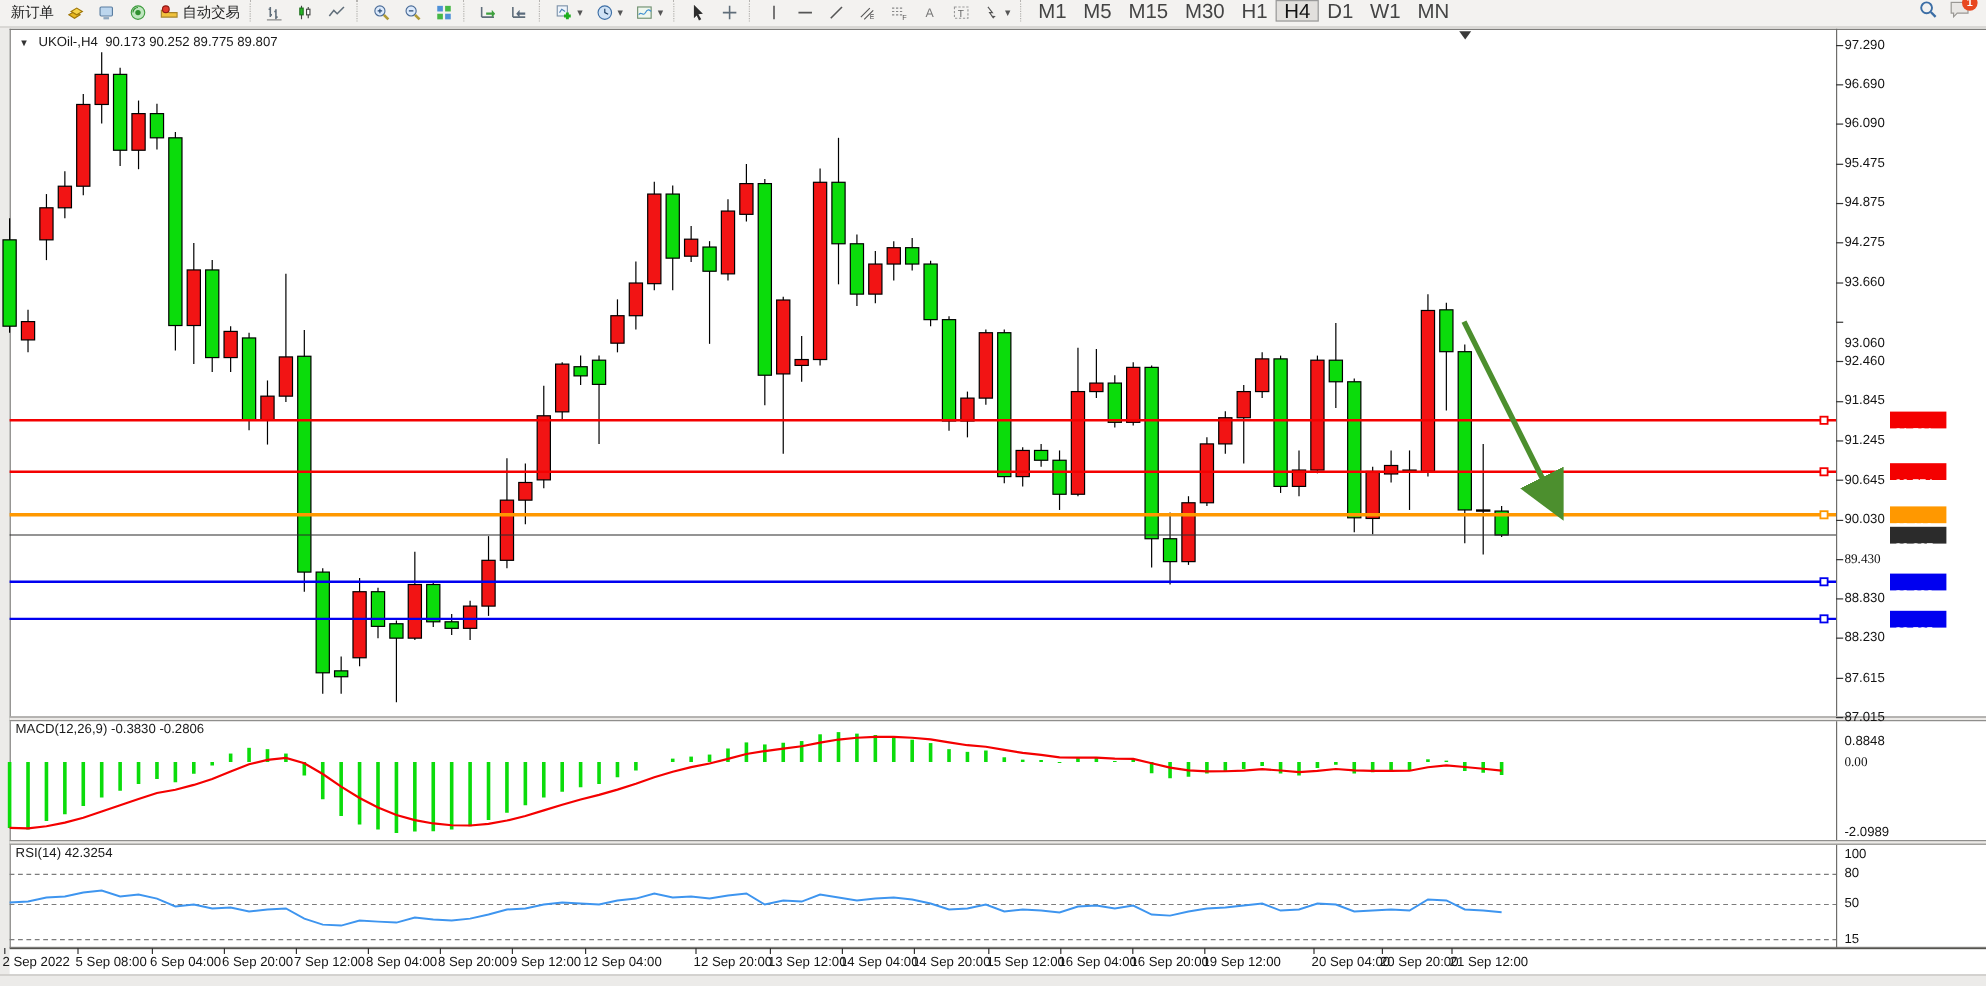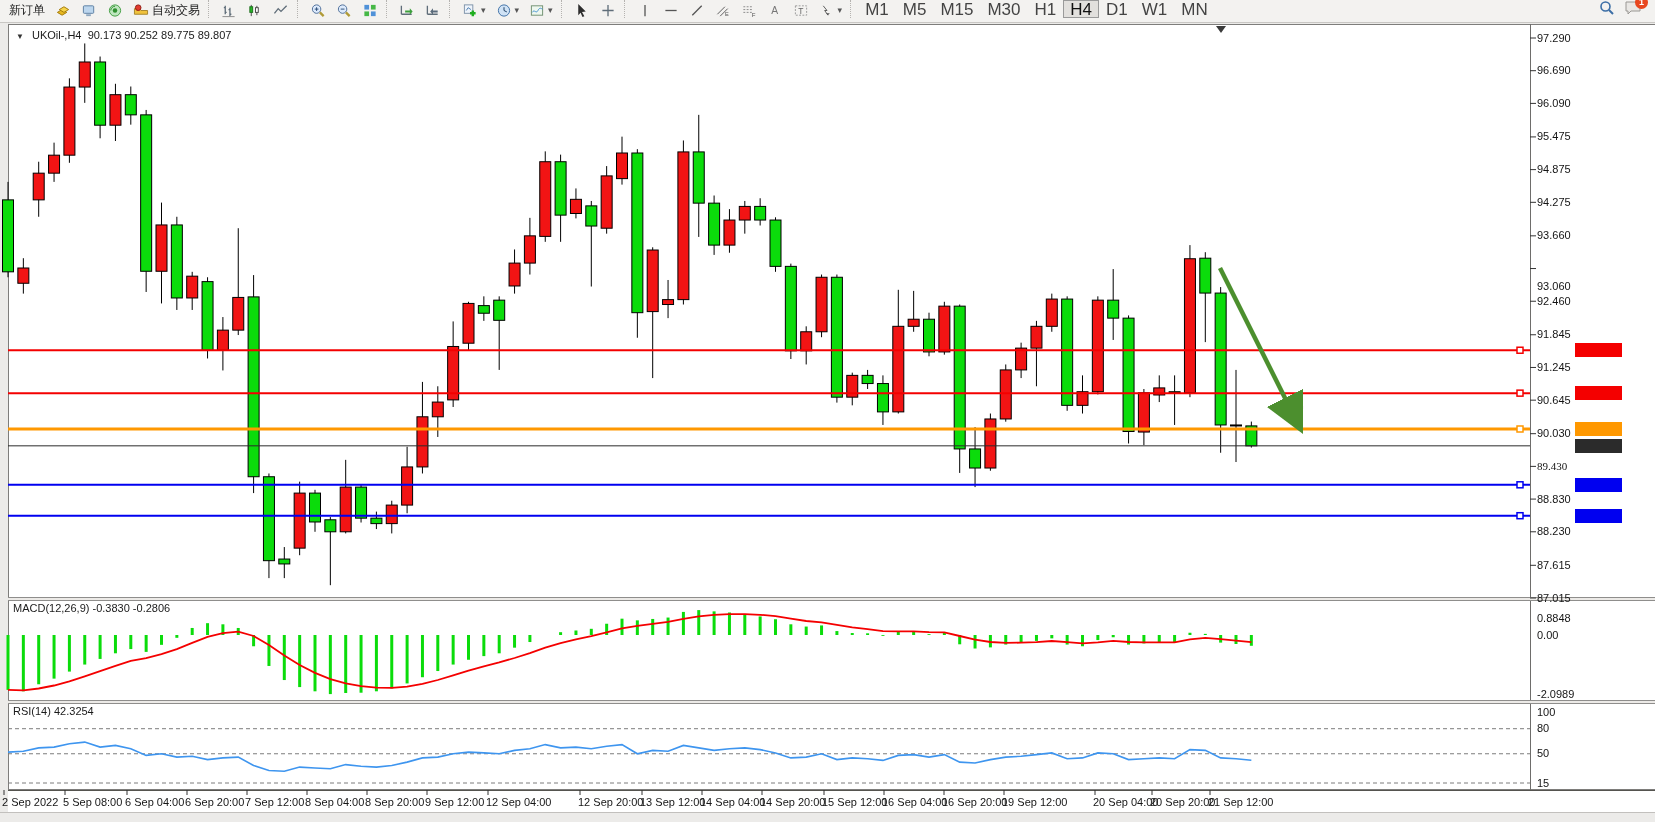--- a/index.html
+++ b/index.html
@@ -591,21 +591,21 @@
     <div class="price-tick" style="top: 328.263px;">91.845</div>
     <div class="price-tick" style="top: 360.965px;">91.245</div>
     <div class="price-tick" style="top: 393.666px;">90.645</div>
     <div class="price-tick" style="top: 427.185px;">90.030</div>
     <div class="price-tick" style="top: 459.886px; font-family: Liberation Serif, serif;">89.430</div>
     <div class="price-tick" style="top: 492.587px;">88.830</div>
     <div class="price-tick" style="top: 525.288px;">88.230</div>
     <div class="price-tick" style="top: 558.807px;">87.615</div>
     <div class="price-tick" style="top: 591.508px;">87.015</div>
     <div class="ind-tick" style="top: 612px;">0.8848</div>
-    <div class="ind-tick" style="top: 628.5px;">0.00</div>
+    <div class="ind-tick" style="top: 628.5px; font-family: Liberation Serif, serif;">0.00</div>
     <div class="ind-tick" style="top: 687.59px;">-2.0989</div>
     <div class="ind-tick" style="top: 705.5px;">100</div>
     <div class="ind-tick" style="top: 722.206px;">80</div>
     <div class="ind-tick" style="top: 747.265px;">50</div>
     <div class="ind-tick" style="top: 776.5px;">15</div>
     <div class="price-tag" style="top: 343.242px; background: rgb(244, 0, 0);">91.561</div>
     <div class="price-tag" style="top: 386.135px; background: rgb(244, 0, 0);">90.774</div>
     <div class="price-tag" style="top: 421.997px; background: rgb(255, 152, 0);">90.116</div>
     <div class="price-tag" style="top: 438.838px; background: rgb(43, 43, 43);">89.807</div>
     <div class="price-tag" style="top: 477.807px; background: rgb(0, 0, 240);">89.092</div>

